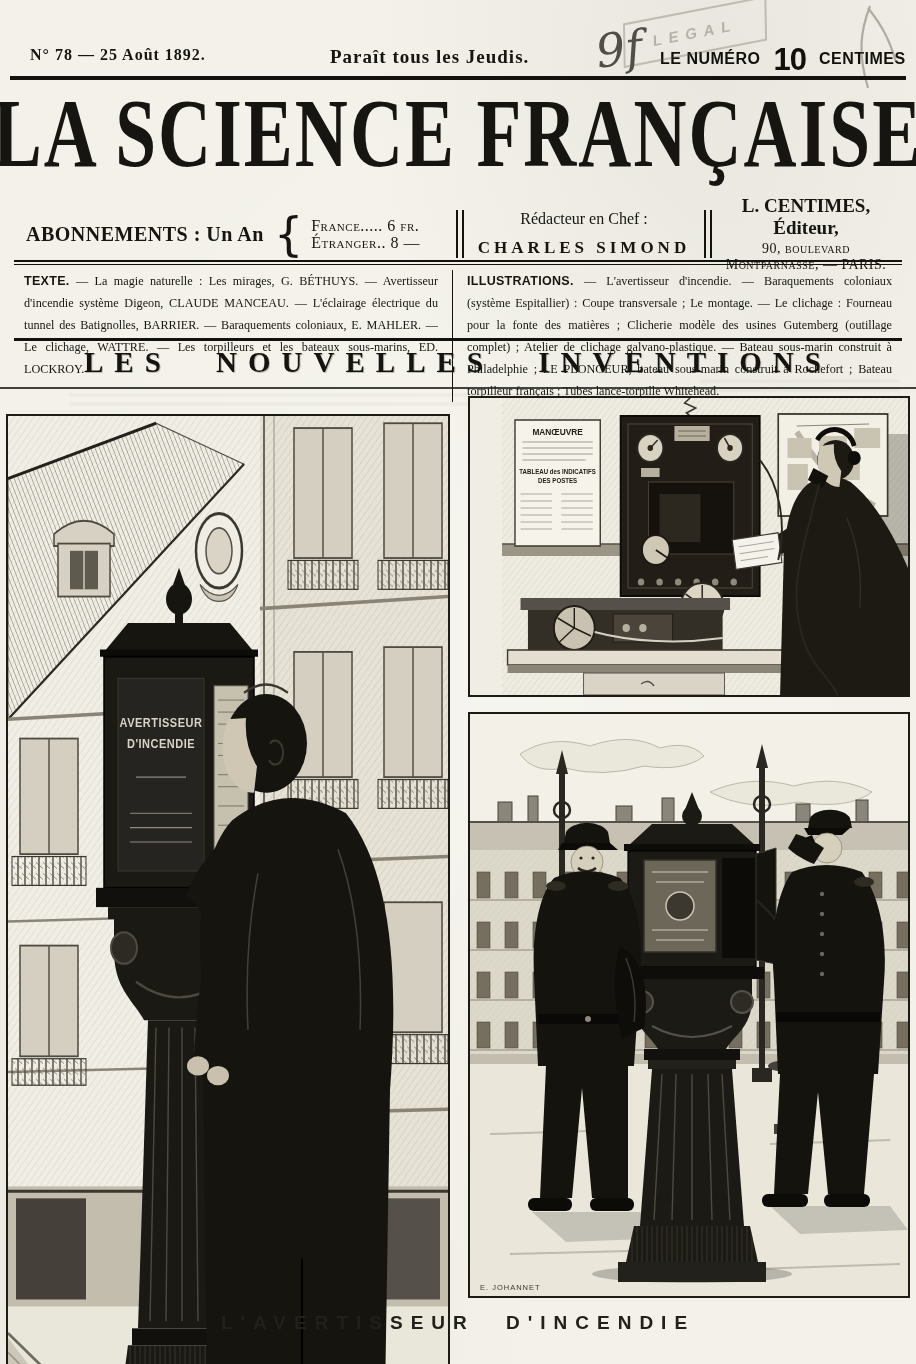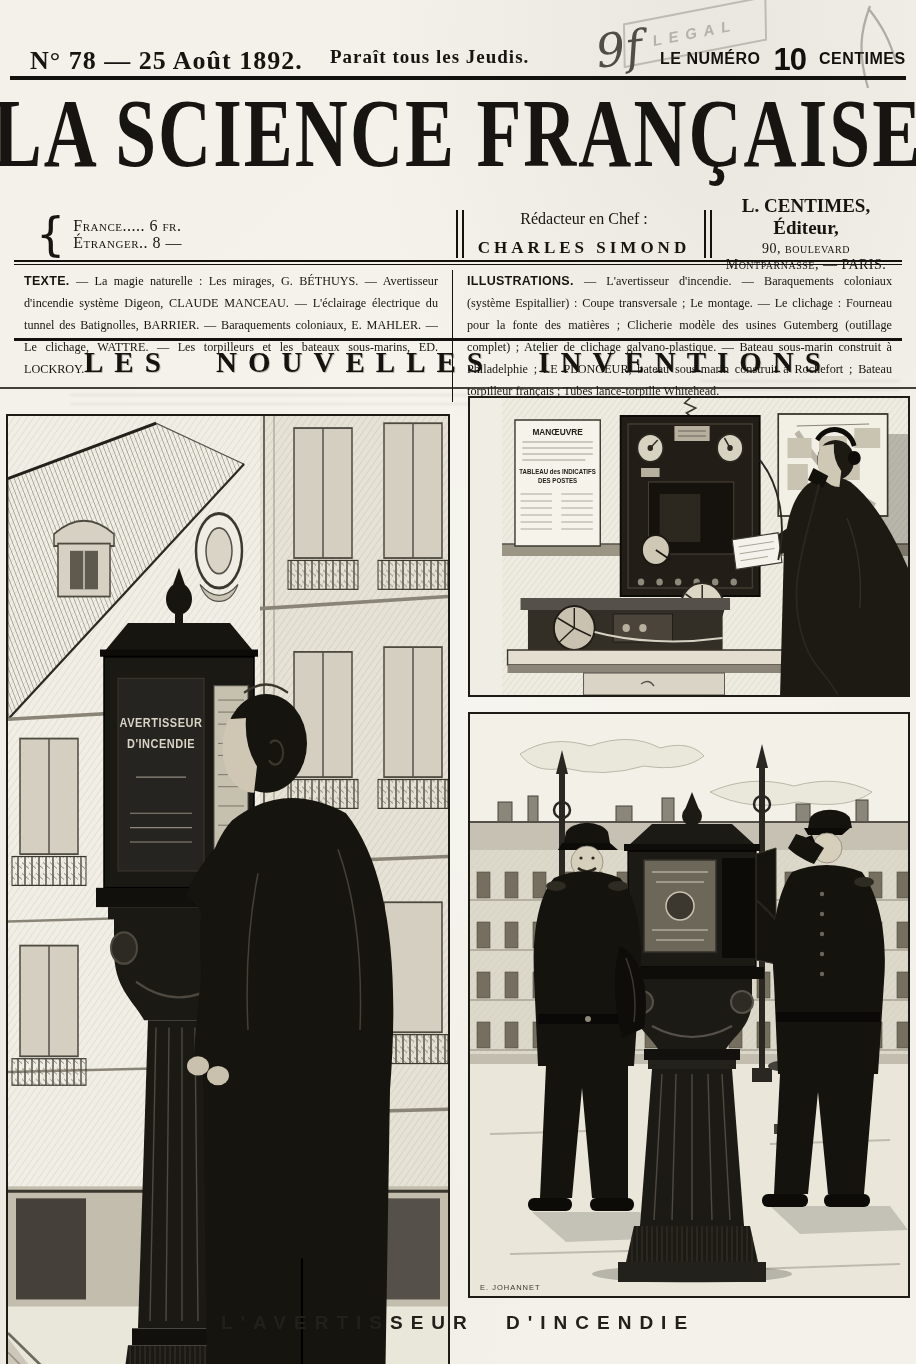--- a/index.html
+++ b/index.html
@@ -5,21 +5,21 @@
   html,body{margin:0;padding:0;background:#dedbd2;}
   .page{position:relative;width:916px;height:1364px;margin:0 auto;overflow:hidden;
     background:
       radial-gradient(ellipse at 78% 4%, rgba(70,65,55,.06), transparent 34%),
       radial-gradient(ellipse at 8% 90%, rgba(70,65,55,.05), transparent 40%),
       radial-gradient(ellipse at 50% 50%, rgba(255,255,255,.25), transparent 70%),
       #f3f1e9;
     font-family:"Liberation Serif",serif;color:#161511;}
   
   .topbar{position:absolute;top:40px;left:30px;right:30px;height:40px;}
-  .issue{position:absolute;left:0;top:6px;font-weight:bold;font-size:26px;letter-spacing:1px;}
+  .issue{position:absolute;left:0;top:6px;font-weight:bold;font-size:16px;letter-spacing:1px;}
   .freq{position:absolute;left:300px;top:6px;font-weight:bold;font-size:19px;letter-spacing:1px;}
   .mark9f{position:absolute;left:566px;top:-18px;font-family:"DejaVu Serif",serif;font-style:italic;
     font-size:46px;color:#35332c;transform:rotate(-7deg);opacity:.85;}
   .price{position:absolute;left:630px;top:2px;white-space:nowrap;font-family:"Liberation Sans",sans-serif;color:#11100c;}
   .price .p1,.price .p3{font-size:16px;font-weight:bold;letter-spacing:.5px;vertical-align:6px;}
   .price .p2{font-size:31px;font-weight:bold;letter-spacing:-1px;margin:0 13px;}
   .stamp{position:absolute;left:592px;top:-30px;width:142px;height:40px;border:2px solid rgba(90,86,74,.30);
     transform:rotate(-11deg) skewX(-10deg);display:flex;align-items:center;justify-content:center;
     color:rgba(95,90,78,.38);font-family:"Liberation Sans",sans-serif;font-size:15px;letter-spacing:7px;font-weight:bold;}
   .pencil{position:absolute;right:-14px;top:-38px;}
@@ -81,20 +81,21 @@
     <svg class="pencil" width="90" height="90">
       <path d="M60,4 C50,30 48,52 58,86 M58,6 C74,26 80,40 86,60" stroke="rgba(100,96,84,.45)" stroke-width="2.2" fill="none"></path>
     </svg>
   </div>
   <div class="rule-thick" style="top:76px"></div>
 
   <div class="masthead">LA SCIENCE FRANÇAISE</div>
 
   <div class="infobar">
     <div class="ib-left">
+      <span class="ab-label">ABONNEMENTS : Un An</span>
       <span class="brace">{</span>
       <span class="tarifs">
         <span>France..... 6 fr.</span><br>
         <span>Étranger.. 8 —</span>
       </span>
     </div>
     <div class="divider"></div>
     <div class="ib-mid">
       <div class="red-label">Rédacteur en Chef :</div>
       <div class="red-name">CHARLES SIMOND</div>

